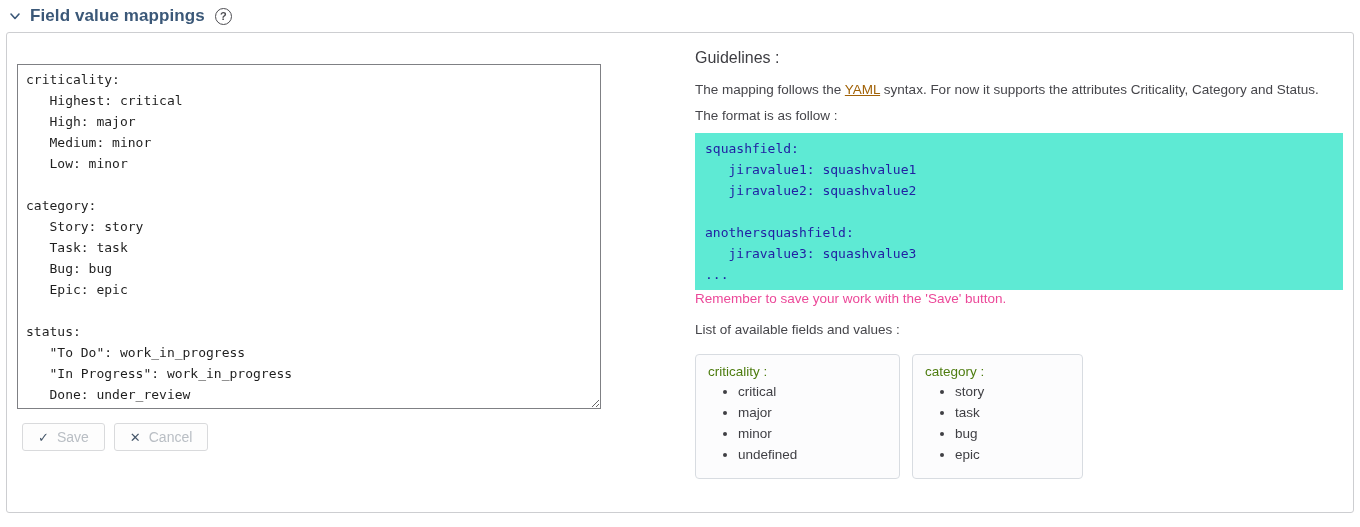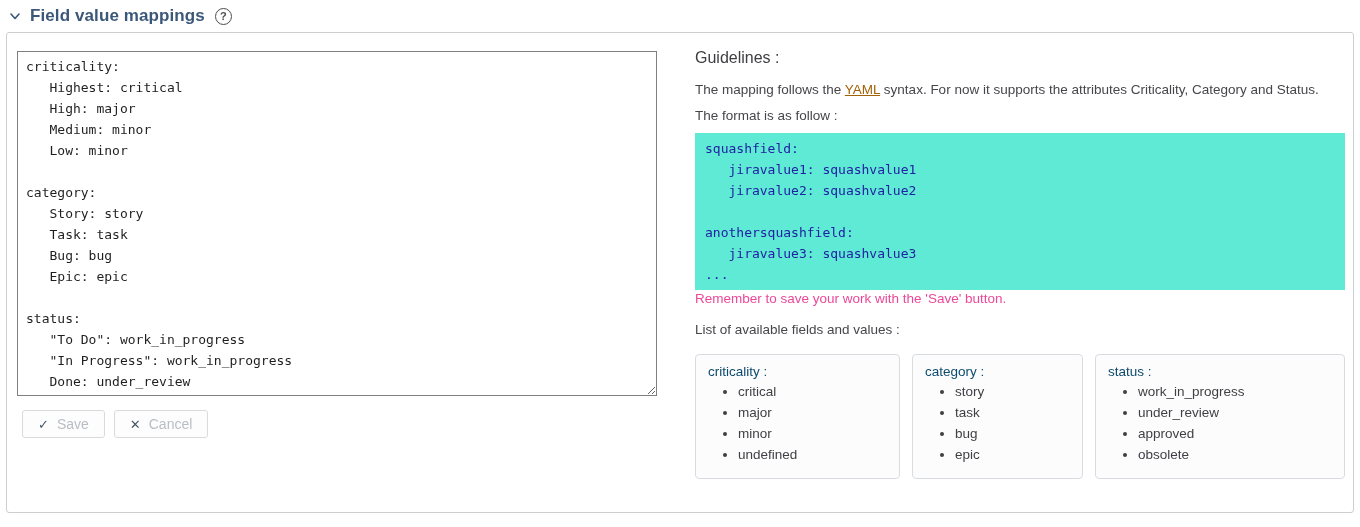--- a/index.html
+++ b/index.html
@@ -42,22 +42,22 @@
     border-radius: 3px;
     background: #ffffff;
     padding: 10px;
     display: flex;
     align-items: flex-start;
   }
 
   
   .editor-col { width: 666px; flex: 0 0 666px; }
   .yaml-editor {
-    margin-top: 8px;
-    width: 640px; height: 345px;
+    margin-top: 21px;
+    width: 584px; height: 345px;
     resize: both;
     border: 1px solid #7f8084;
     background: #ffffff;
     font-family: "DejaVu Sans Mono", monospace;
     font-size: 13px;
     line-height: 21px;
     color: #1f1f1f;
     padding: 4px 8px;
     outline: none;
     white-space: pre;
@@ -118,21 +118,21 @@
     border-radius: 4px;
     background: #fcfcfd;
     padding: 9px 12px 12px 12px;
     font-size: 13.5px;
     color: #3f3f44;
     min-height: 125px;
   }
   .field-box.w1 { width: 205px; }
   .field-box.w2 { width: 171px; }
   .field-box.w3 { width: 250px; }
-  .field-box-title { font-size: 13.5px; color: #0c4a6e; }
+  .field-box-title { font-size: 13.5px; color: #4d7c0f; }
   .field-box ul { margin: 2px 0 0 0; padding-left: 30px; }
   .field-box li { line-height: 21px; list-style-type: disc; }
 </style>
 </head>
 <body>
 
 <div class="section-header">
   <span class="chevron-icon">
     <svg width="14" height="14" viewBox="0 0 14 14" fill="none">
       <polyline points="3,5 7,9.5 11,5" stroke="#3b5878" stroke-width="1.6" fill="none" stroke-linecap="round" stroke-linejoin="round"></polyline>
@@ -205,25 +205,16 @@
       <div class="field-box w2">
         <div class="field-box-title">category :</div>
         <ul>
           <li>story</li>
           <li>task</li>
           <li>bug</li>
           <li>epic</li>
         </ul>
       </div>
 
-      <div class="field-box w3">
-        <div class="field-box-title">status :</div>
-        <ul>
-          <li>work_in_progress</li>
-          <li>under_review</li>
-          <li>approved</li>
-          <li>obsolete</li>
-        </ul>
-      </div>
 
     </div>
   </div>
 </div>
 
 </body></html>

